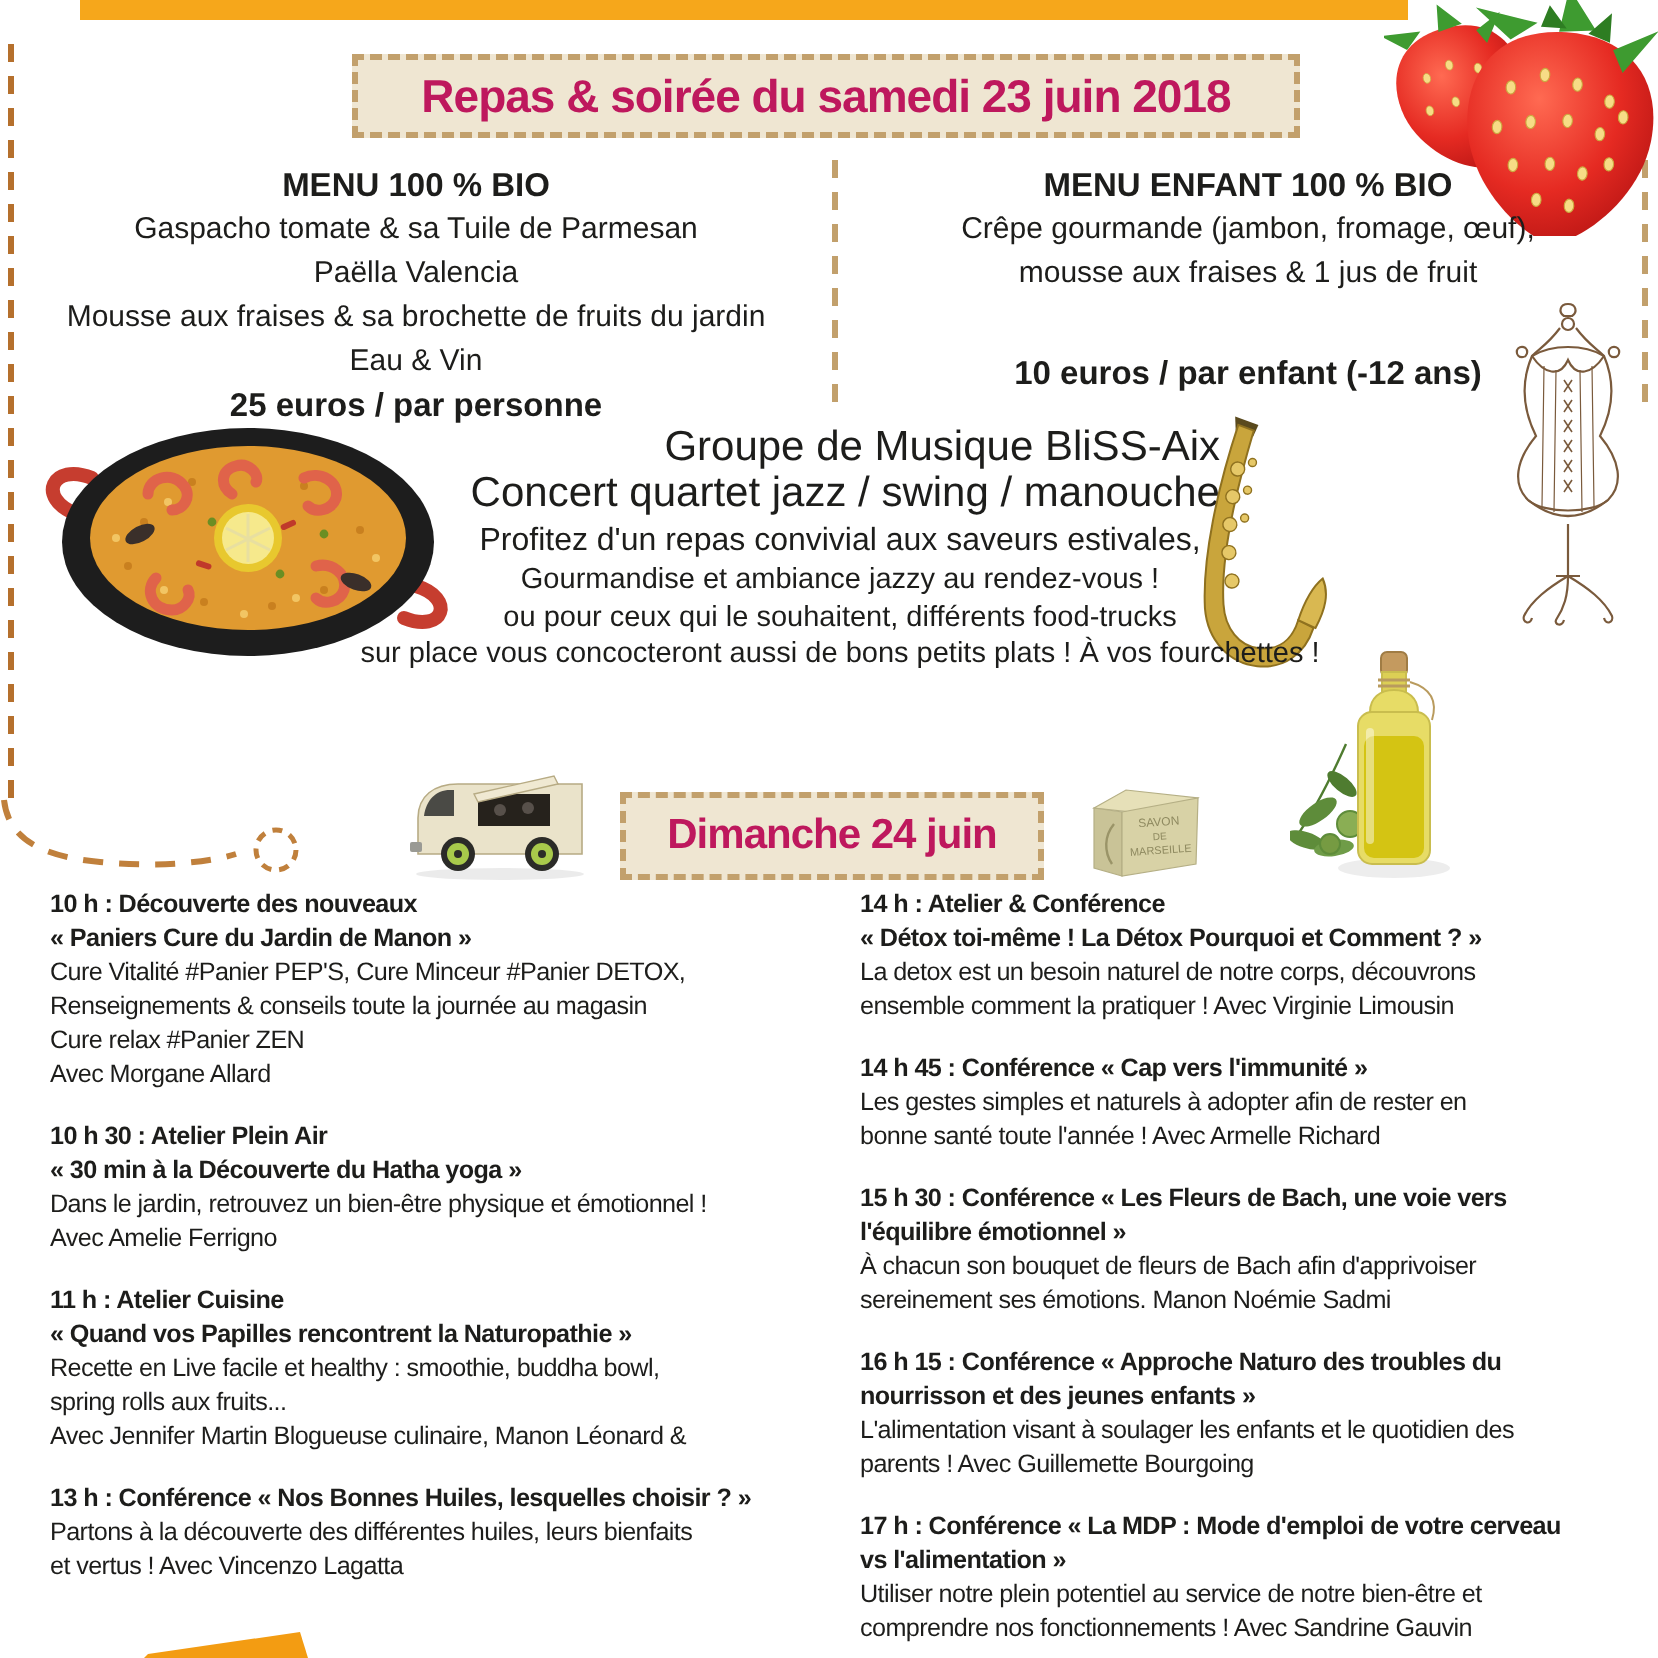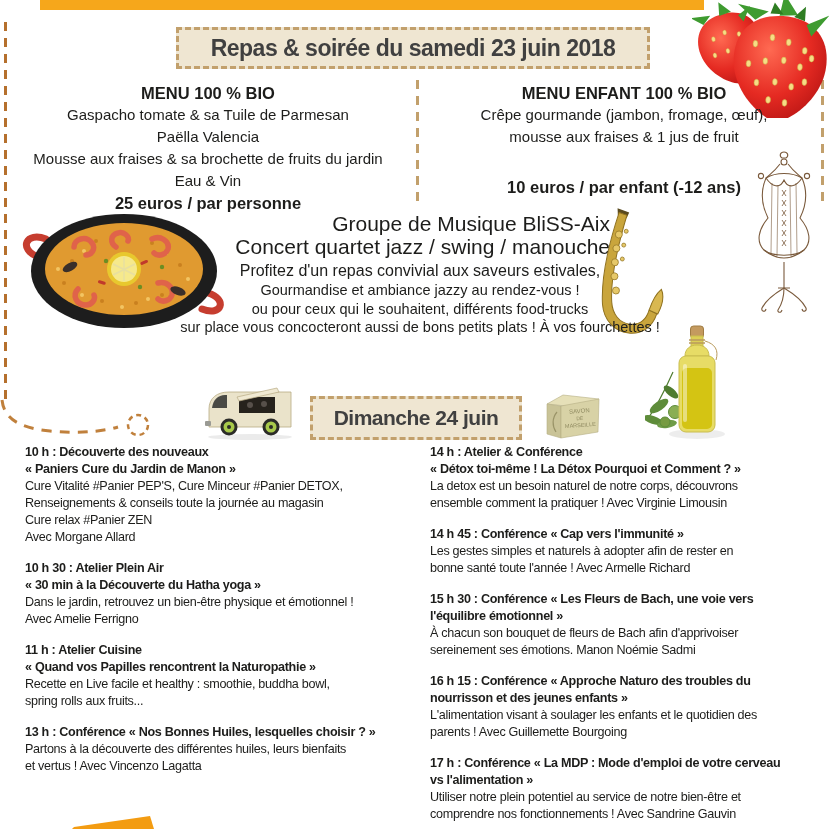--- a/index.html
+++ b/index.html
@@ -10,21 +10,21 @@
   .top-bar{left:40px;top:0;width:664px;height:10px;background:#f6a71b;}
   
   .v-dash{width:3px;background:repeating-linear-gradient(to bottom,var(--c) 0 9px,transparent 9px 16px);}
   .left-dash{left:4px;top:22px;height:378px;--c:#b5702d;}
   .mid-dash{left:416px;top:80px;height:126px;--c:#c2a06c;}
   .right-dash{left:821px;top:80px;height:126px;--c:#c2a06c;}
   
   .dash-box{background:#efe6d2;border:3px dashed #c2a06c;display:flex;align-items:center;justify-content:center;}
   .saturday-box{left:176px;top:27px;width:468px;height:36px;}
   .sunday-box{left:310px;top:396px;width:206px;height:38px;}
-  .dash-box span{color:#404040;font-weight:bold;letter-spacing:-0.5px;}
+  .dash-box span{color:#be185d;font-weight:bold;letter-spacing:-0.5px;}
   .saturday-box span{font-size:23px;}
   .sunday-box span{font-size:21px;}
   
   .menu{text-align:center;font-size:15px;line-height:22px;}
   .menu-adult{left:14px;top:82px;width:388px;}
   .menu-child{left:428px;top:82px;width:392px;}
   .menu-title{font-weight:bold;font-size:16.5px;}
   .menu-price{font-weight:bold;font-size:16.5px;}
   .menu-child .menu-price{margin-top:28px;}
   
@@ -303,20 +303,21 @@
         <div class="prog-title">10 h 30 : Atelier Plein Air</div>
         <div class="prog-title">« 30 min à la Découverte du Hatha yoga »</div>
         <div class="prog-body">Dans le jardin, retrouvez un bien-être physique et émotionnel !</div>
         <div class="prog-body">Avec Amelie Ferrigno</div>
       </div>
       <div class="prog-item">
         <div class="prog-title">11 h : Atelier Cuisine</div>
         <div class="prog-title">« Quand vos Papilles rencontrent la Naturopathie »</div>
         <div class="prog-body">Recette en Live facile et healthy : smoothie, buddha bowl,</div>
         <div class="prog-body">spring rolls aux fruits...</div>
+        <div class="prog-body">Avec Jennifer Martin Blogueuse culinaire, Manon Léonard &amp;</div>
       </div>
       <div class="prog-item">
         <div class="prog-title">13 h : Conférence « Nos Bonnes Huiles, lesquelles choisir ? »</div>
         <div class="prog-body">Partons à la découverte des différentes huiles, leurs bienfaits</div>
         <div class="prog-body">et vertus ! Avec Vincenzo Lagatta</div>
       </div>
     </div>
   <div class="abs prog-col prog-right">
       <div class="prog-item">
         <div class="prog-title">14 h : Atelier &amp; Conférence</div>

